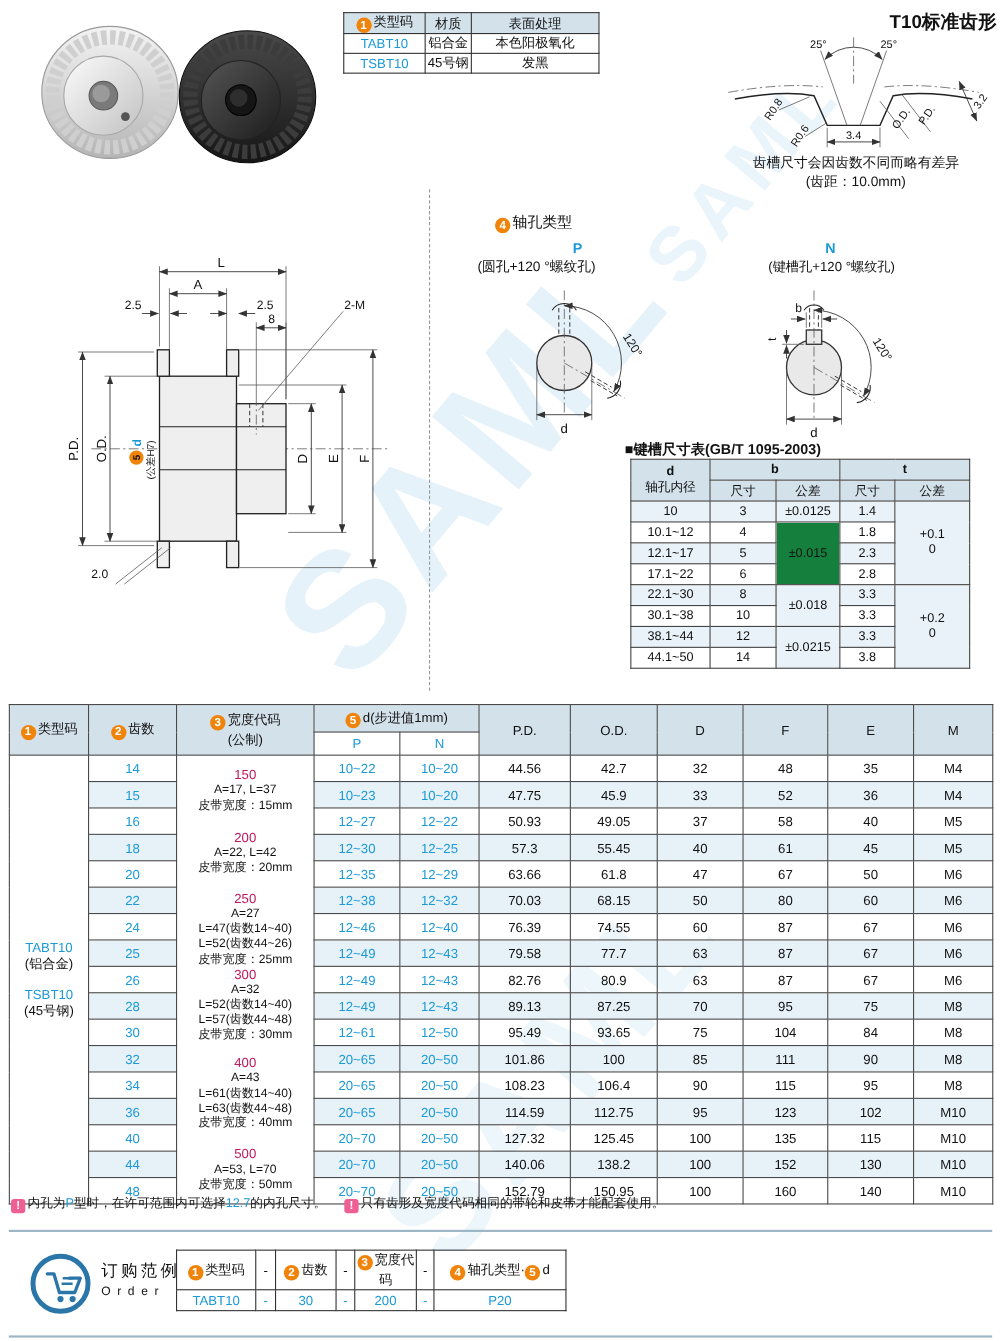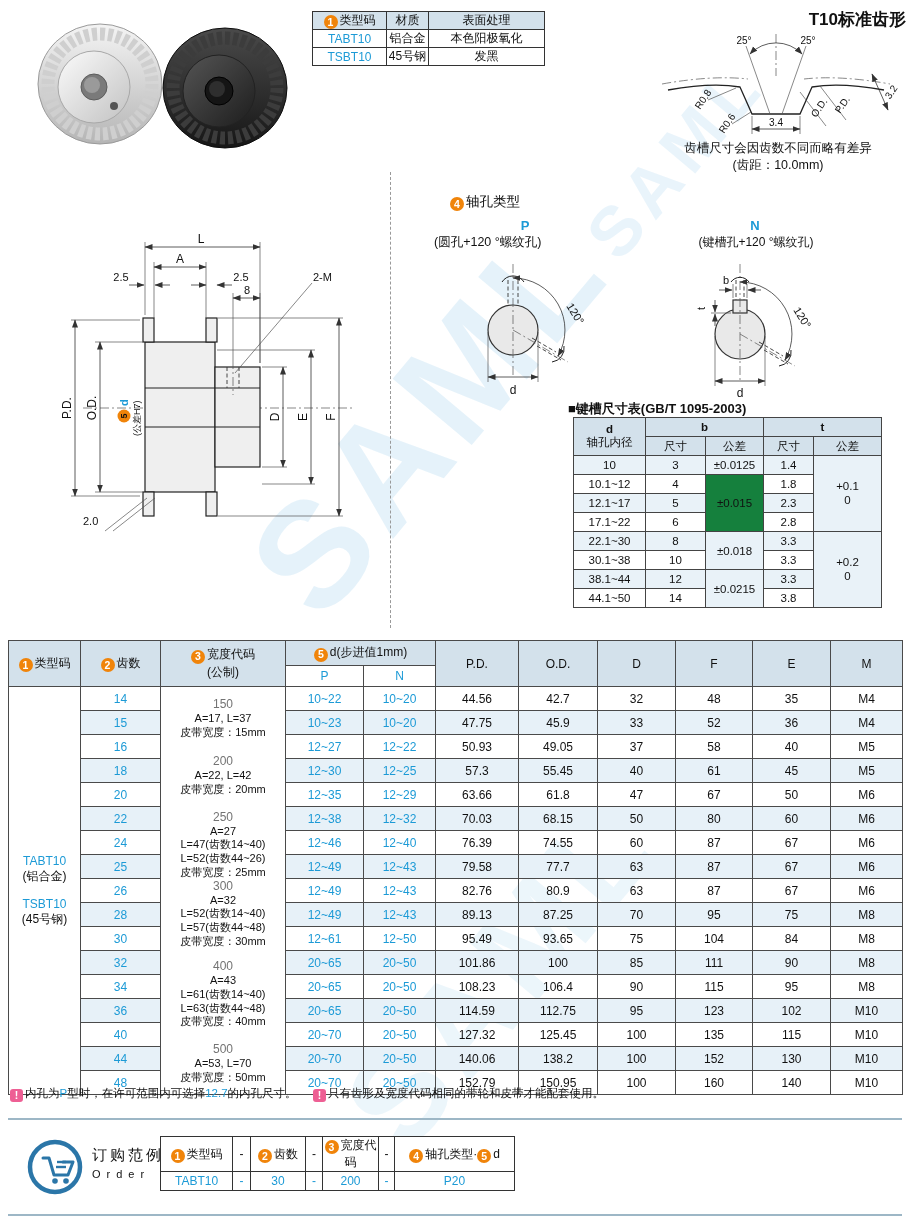--- a/index.html
+++ b/index.html
@@ -33,21 +33,21 @@
 
 .spec{font-size:12px}
 .spec th,.spec td{border:1px solid #4a4a4a;text-align:center;padding:0;overflow:hidden}
 .spec thead th{background:#d3e1eb;font-weight:normal;height:24px}
 .spec thead tr.pnrow th{background:#fff;height:20px}
 .spec tbody td{height:23px}
 .spec tbody tr:nth-child(even) td{background:#e7f1f8}
 .spec td.typecell,.spec td.widthcell{background:#fff;vertical-align:middle}
 .widthcell{font-size:11px;line-height:1.25}
 .wg{display:flex;flex-direction:column;justify-content:center}
-.wcode{color:#737373;font-size:12px}
+.wcode{color:#be185d;font-size:12px}
 
 .orderbox{border-top:2px solid #9db7c6;border-bottom:2px solid #9db7c6}
 .ord{font-size:12px}
 .ord th,.ord td{border:1px solid #333;text-align:center;padding:0;height:18px;overflow:hidden}
 .ord th{font-weight:normal;background:#fff}
 svg{font-family:inherit}
 svg text{fill:#111}
 .sol{stroke:#222;stroke-width:1.3;fill:none}
 .sol2{stroke:#222;stroke-width:1;fill:none}
 .ext{stroke:#555;stroke-width:.7;fill:none}

